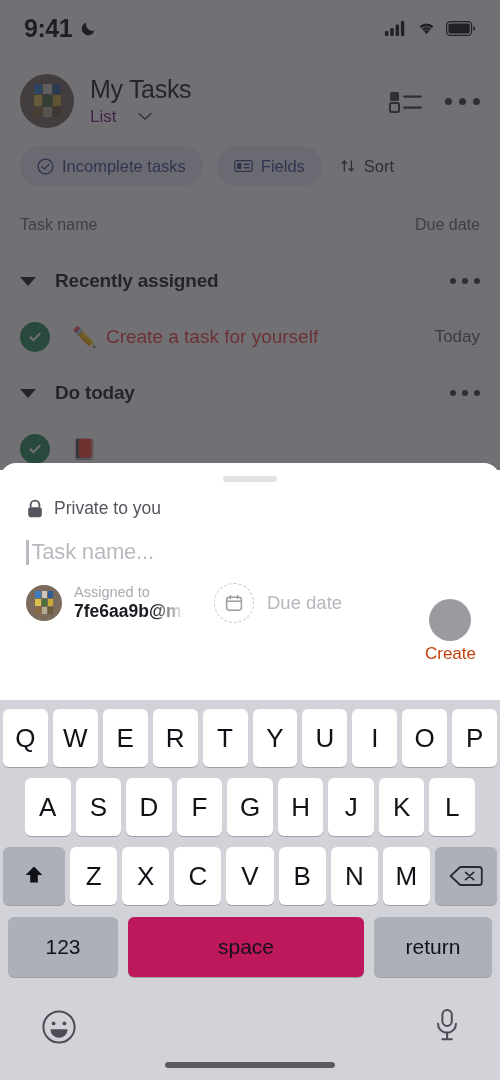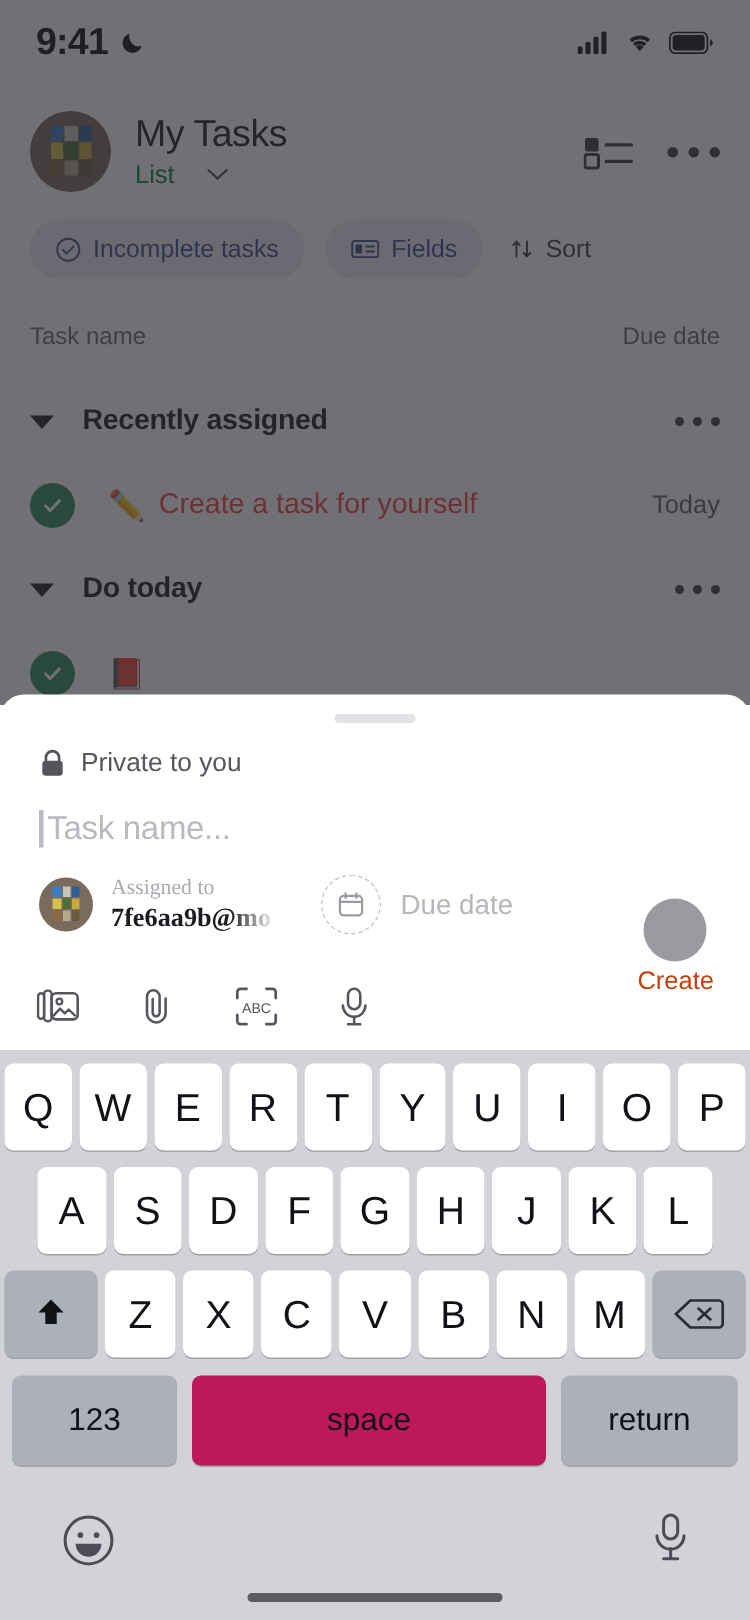--- a/index.html
+++ b/index.html
@@ -58,21 +58,21 @@
     display:grid; grid-template-columns:repeat(3,1fr); grid-template-rows:repeat(3,1fr);
     gap:1px;
   }
   .cube i { display:block; }
   .title-block { margin-left:16px; }
   .title-main {
     font-size:25px; font-weight:400; color:#1e1f24; line-height:1.15;
     letter-spacing:-0.3px;
   }
   .title-sub {
-    font-size:17px; color:#15803d; display:flex; align-items:center; gap:22px;
+    font-size:17px; color:#701a75; display:flex; align-items:center; gap:22px;
     margin-top:3px;
   }
   .hdr-right {
     margin-left:auto; display:flex; align-items:center; gap:22px;
   }
   .dots-h { display:flex; gap:7px; align-items:center; }
   .dots-h span { width:7px; height:7px; border-radius:50%; background:#3c3d44; display:block; }
 
   
   .chips {
@@ -144,21 +144,21 @@
   .name-placeholder { font-size:22px; color:#b9bac0; letter-spacing:-0.2px; }
 
   .meta-row {
     margin:18px 0 0 0; padding:0 26px;
     display:flex; align-items:center;
   }
   .avatar-sm {
     width:36px; height:36px; border-radius:50%; overflow:hidden; flex:none;
     background:#7a6b5c; position:relative;
   }
-  .assign-block { margin-left:12px; line-height:1.18;font-family:Liberation Serif, serif; }
+  .assign-block { margin-left:12px; line-height:1.18; }
   .assign-label { font-size:14.5px; color:#a9aab1; }
   .assign-value {
     font-size:17.5px; font-weight:700; color:#1b1c21;
     width:110px; overflow:hidden; white-space:nowrap;
     -webkit-mask-image:linear-gradient(to right,#000 72%,transparent 100%);
     mask-image:linear-gradient(to right,#000 72%,transparent 100%);
   }
   .due-wrap { display:flex; align-items:center; margin-left:30px; }
   .due-circle {
     width:40px; height:40px; border-radius:50%;
@@ -415,41 +415,20 @@
             <rect x="2.6" y="4.2" width="14.8" height="13" rx="2.6" fill="none" stroke="#9b9ca3" stroke-width="1.5"></rect>
             <path d="M2.6 8.2h14.8" stroke="#9b9ca3" stroke-width="1.5"></path>
             <path d="M6.4 2.6v3M13.6 2.6v3" stroke="#9b9ca3" stroke-width="1.5" stroke-linecap="round"></path>
           </svg>
         </span>
         <span class="due-text">Due date</span>
       </div>
     </div>
 
     <div class="tool-row">
-      <div class="tool-icons">
-        <svg width="30" height="30" viewBox="0 0 30 30">
-          <rect x="1.4" y="6.2" width="4" height="17" rx="2" fill="none" stroke="#55565d" stroke-width="1.6"></rect>
-          <rect x="5.4" y="4.4" width="5" height="20.4" rx="2.2" fill="none" stroke="#55565d" stroke-width="1.6"></rect>
-          <rect x="10.4" y="6.2" width="17.4" height="17.4" rx="3" fill="none" stroke="#55565d" stroke-width="1.7"></rect>
-          <circle cx="15.6" cy="11.6" r="1.9" fill="none" stroke="#55565d" stroke-width="1.5"></circle>
-          <path d="M11.4 21.4l4.6-5 3.2 3.2 2.6-2.6 4.6 4.4" fill="none" stroke="#55565d" stroke-width="1.6" stroke-linejoin="round"></path>
-        </svg>
-        <svg width="26" height="30" viewBox="0 0 26 30">
-          <path d="M18.4 9.6v9.8a6.2 6.2 0 0 1-12.4 0V8.4a4.2 4.2 0 0 1 8.4 0v10.8a2.3 2.3 0 0 1-4.6 0V10" fill="none" stroke="#55565d" stroke-width="1.7" stroke-linecap="round"></path>
-        </svg>
-        <svg width="30" height="30" viewBox="0 0 30 30">
-          <path d="M2.2 9.4V5.2a2 2 0 0 1 2-2h4.2M27.8 9.4V5.2a2 2 0 0 0-2-2h-4.2M2.2 20.6v4.2a2 2 0 0 0 2 2h4.2M27.8 20.6v4.2a2 2 0 0 1-2 2h-4.2" fill="none" stroke="#55565d" stroke-width="1.8" stroke-linecap="round"></path>
-          <text x="15" y="19.4" font-family="'Liberation Sans', sans-serif" font-size="9.4" fill="#55565d" text-anchor="middle">ABC</text>
-        </svg>
-        <svg width="24" height="30" viewBox="0 0 24 30">
-          <rect x="8" y="3.2" width="8.2" height="13.6" rx="4.1" fill="none" stroke="#55565d" stroke-width="1.7"></rect>
-          <path d="M4.6 14.4a7.5 7.5 0 0 0 15 0" fill="none" stroke="#55565d" stroke-width="1.7" stroke-linecap="round"></path>
-          <path d="M12.1 22v4.6M8 26.8h8.2" fill="none" stroke="#55565d" stroke-width="1.7" stroke-linecap="round"></path>
-        </svg>
-      </div>
       <div class="create-wrap">
         <span class="create-circle"></span>
         <span class="create-label">Create</span>
       </div>
     </div>
   </div>
 
   <div class="keyboard">
 
     <div class="krow krow1">

